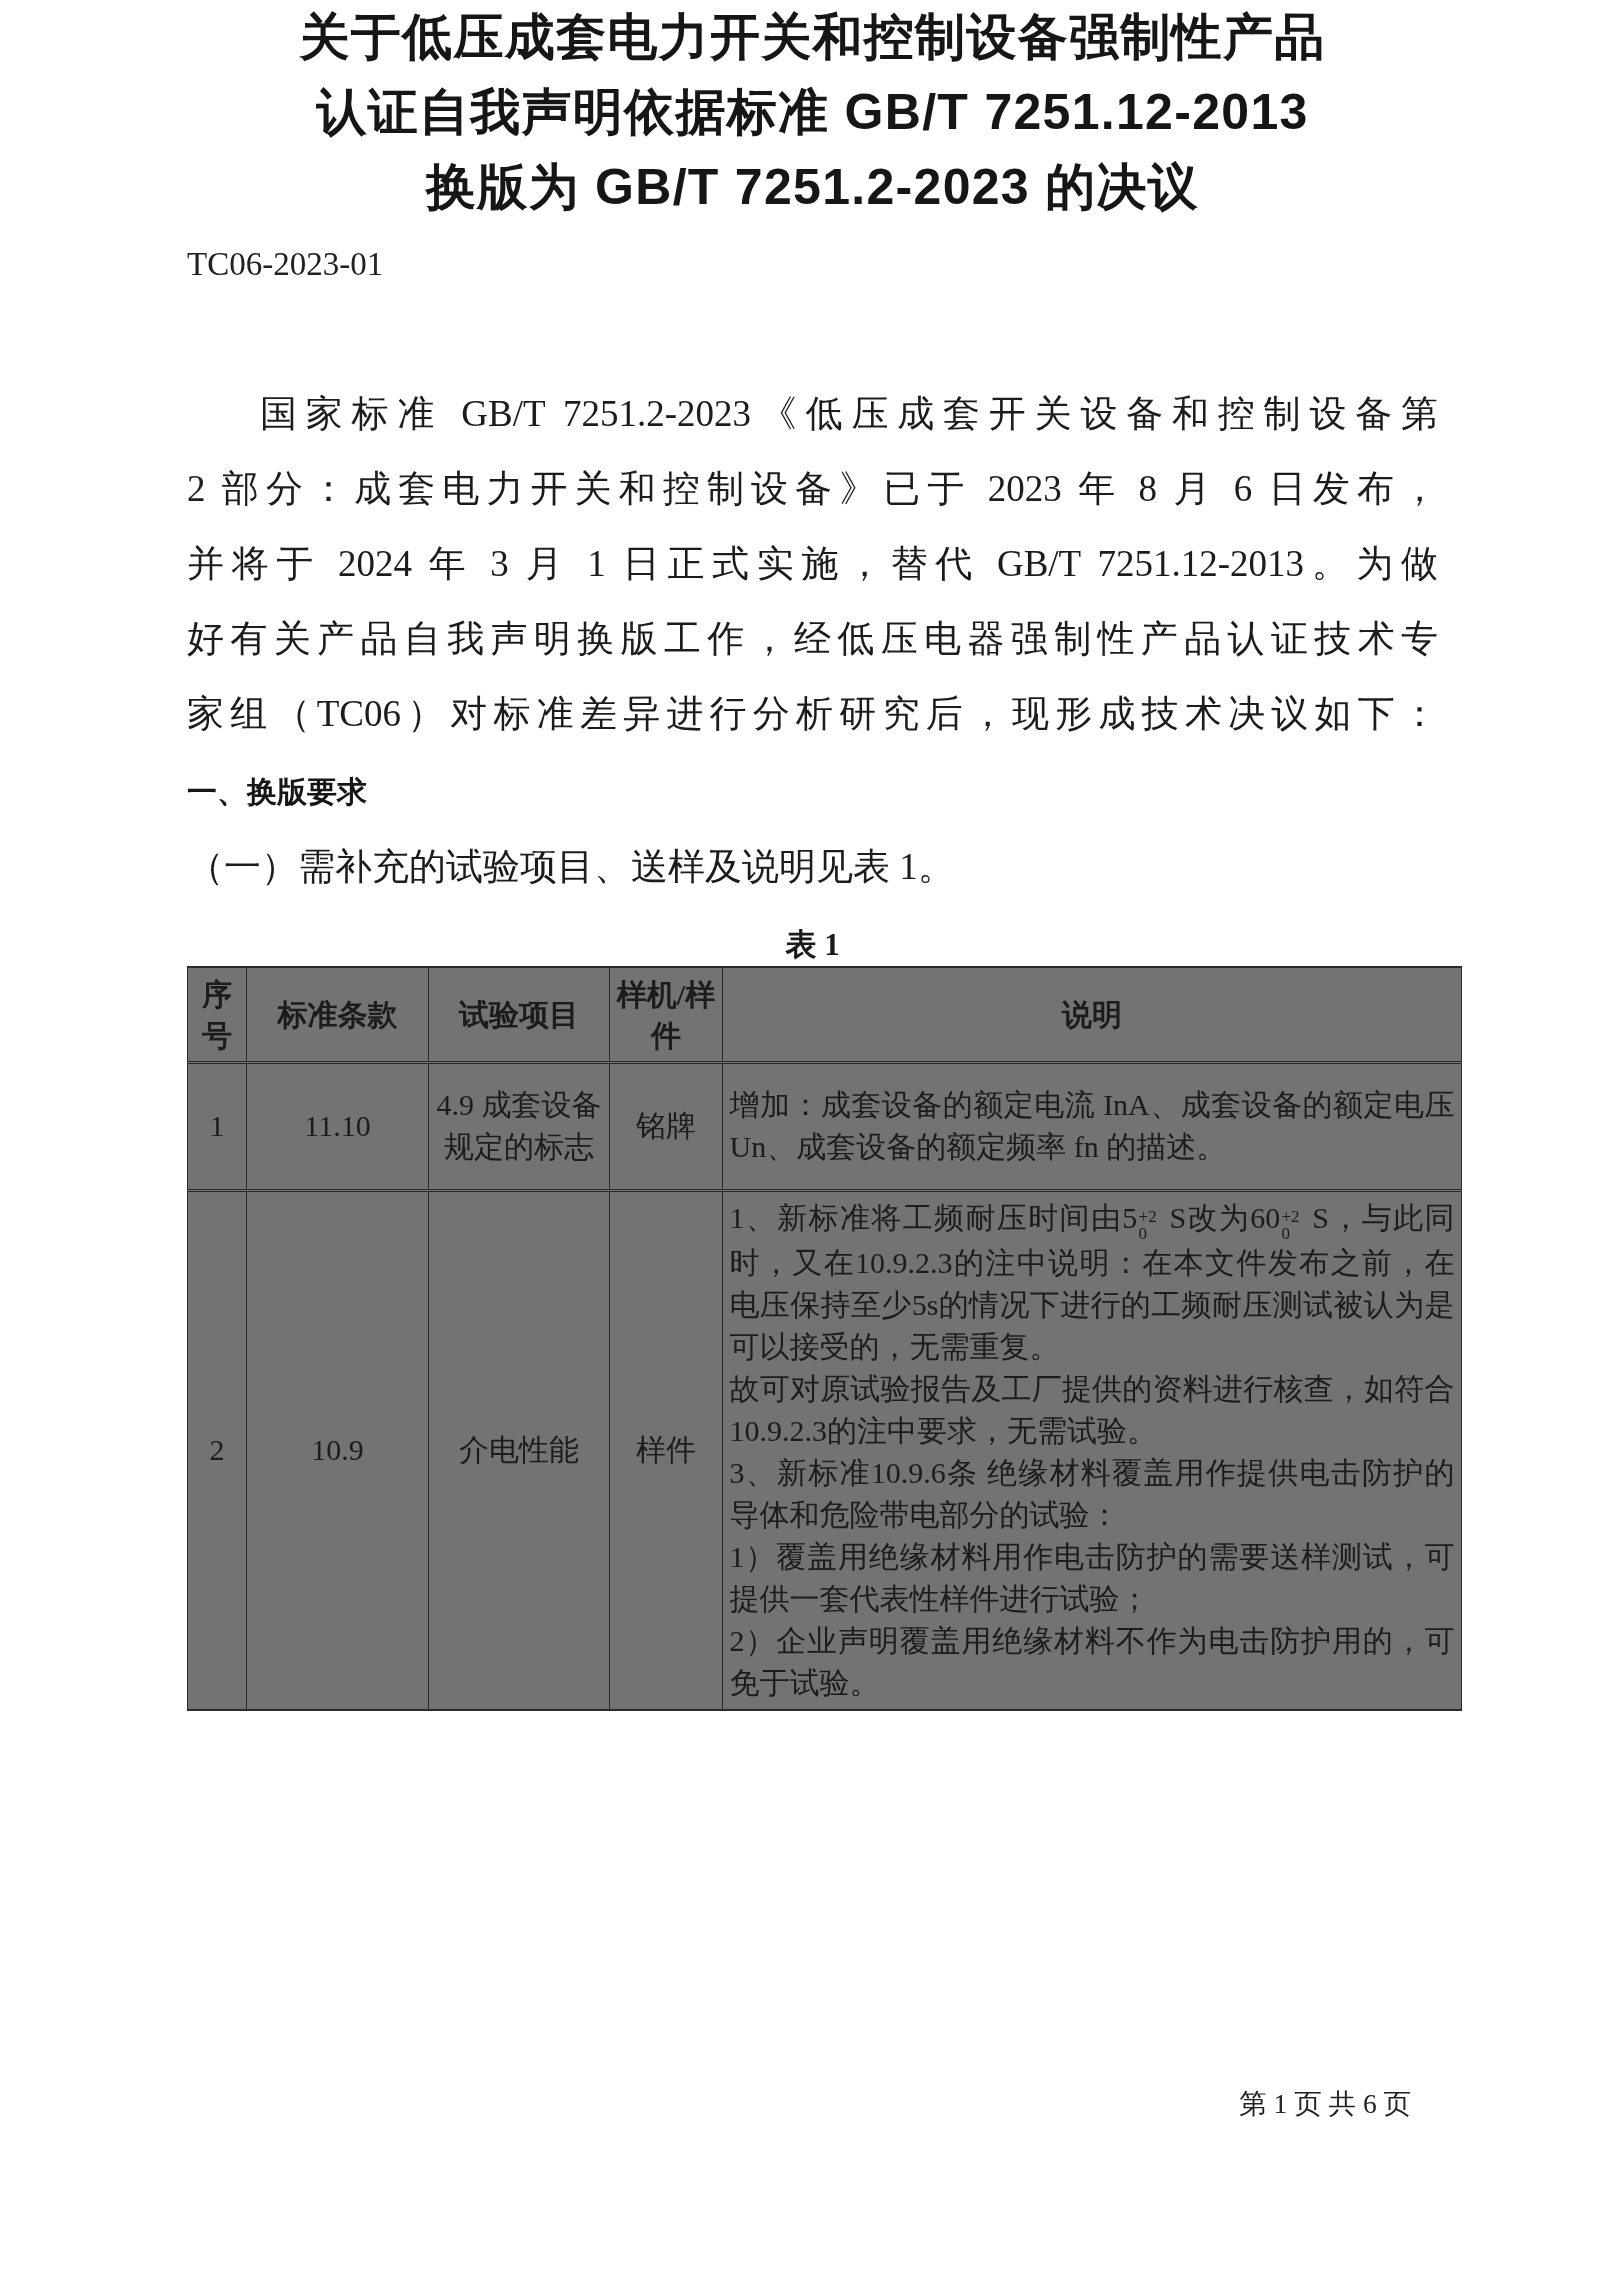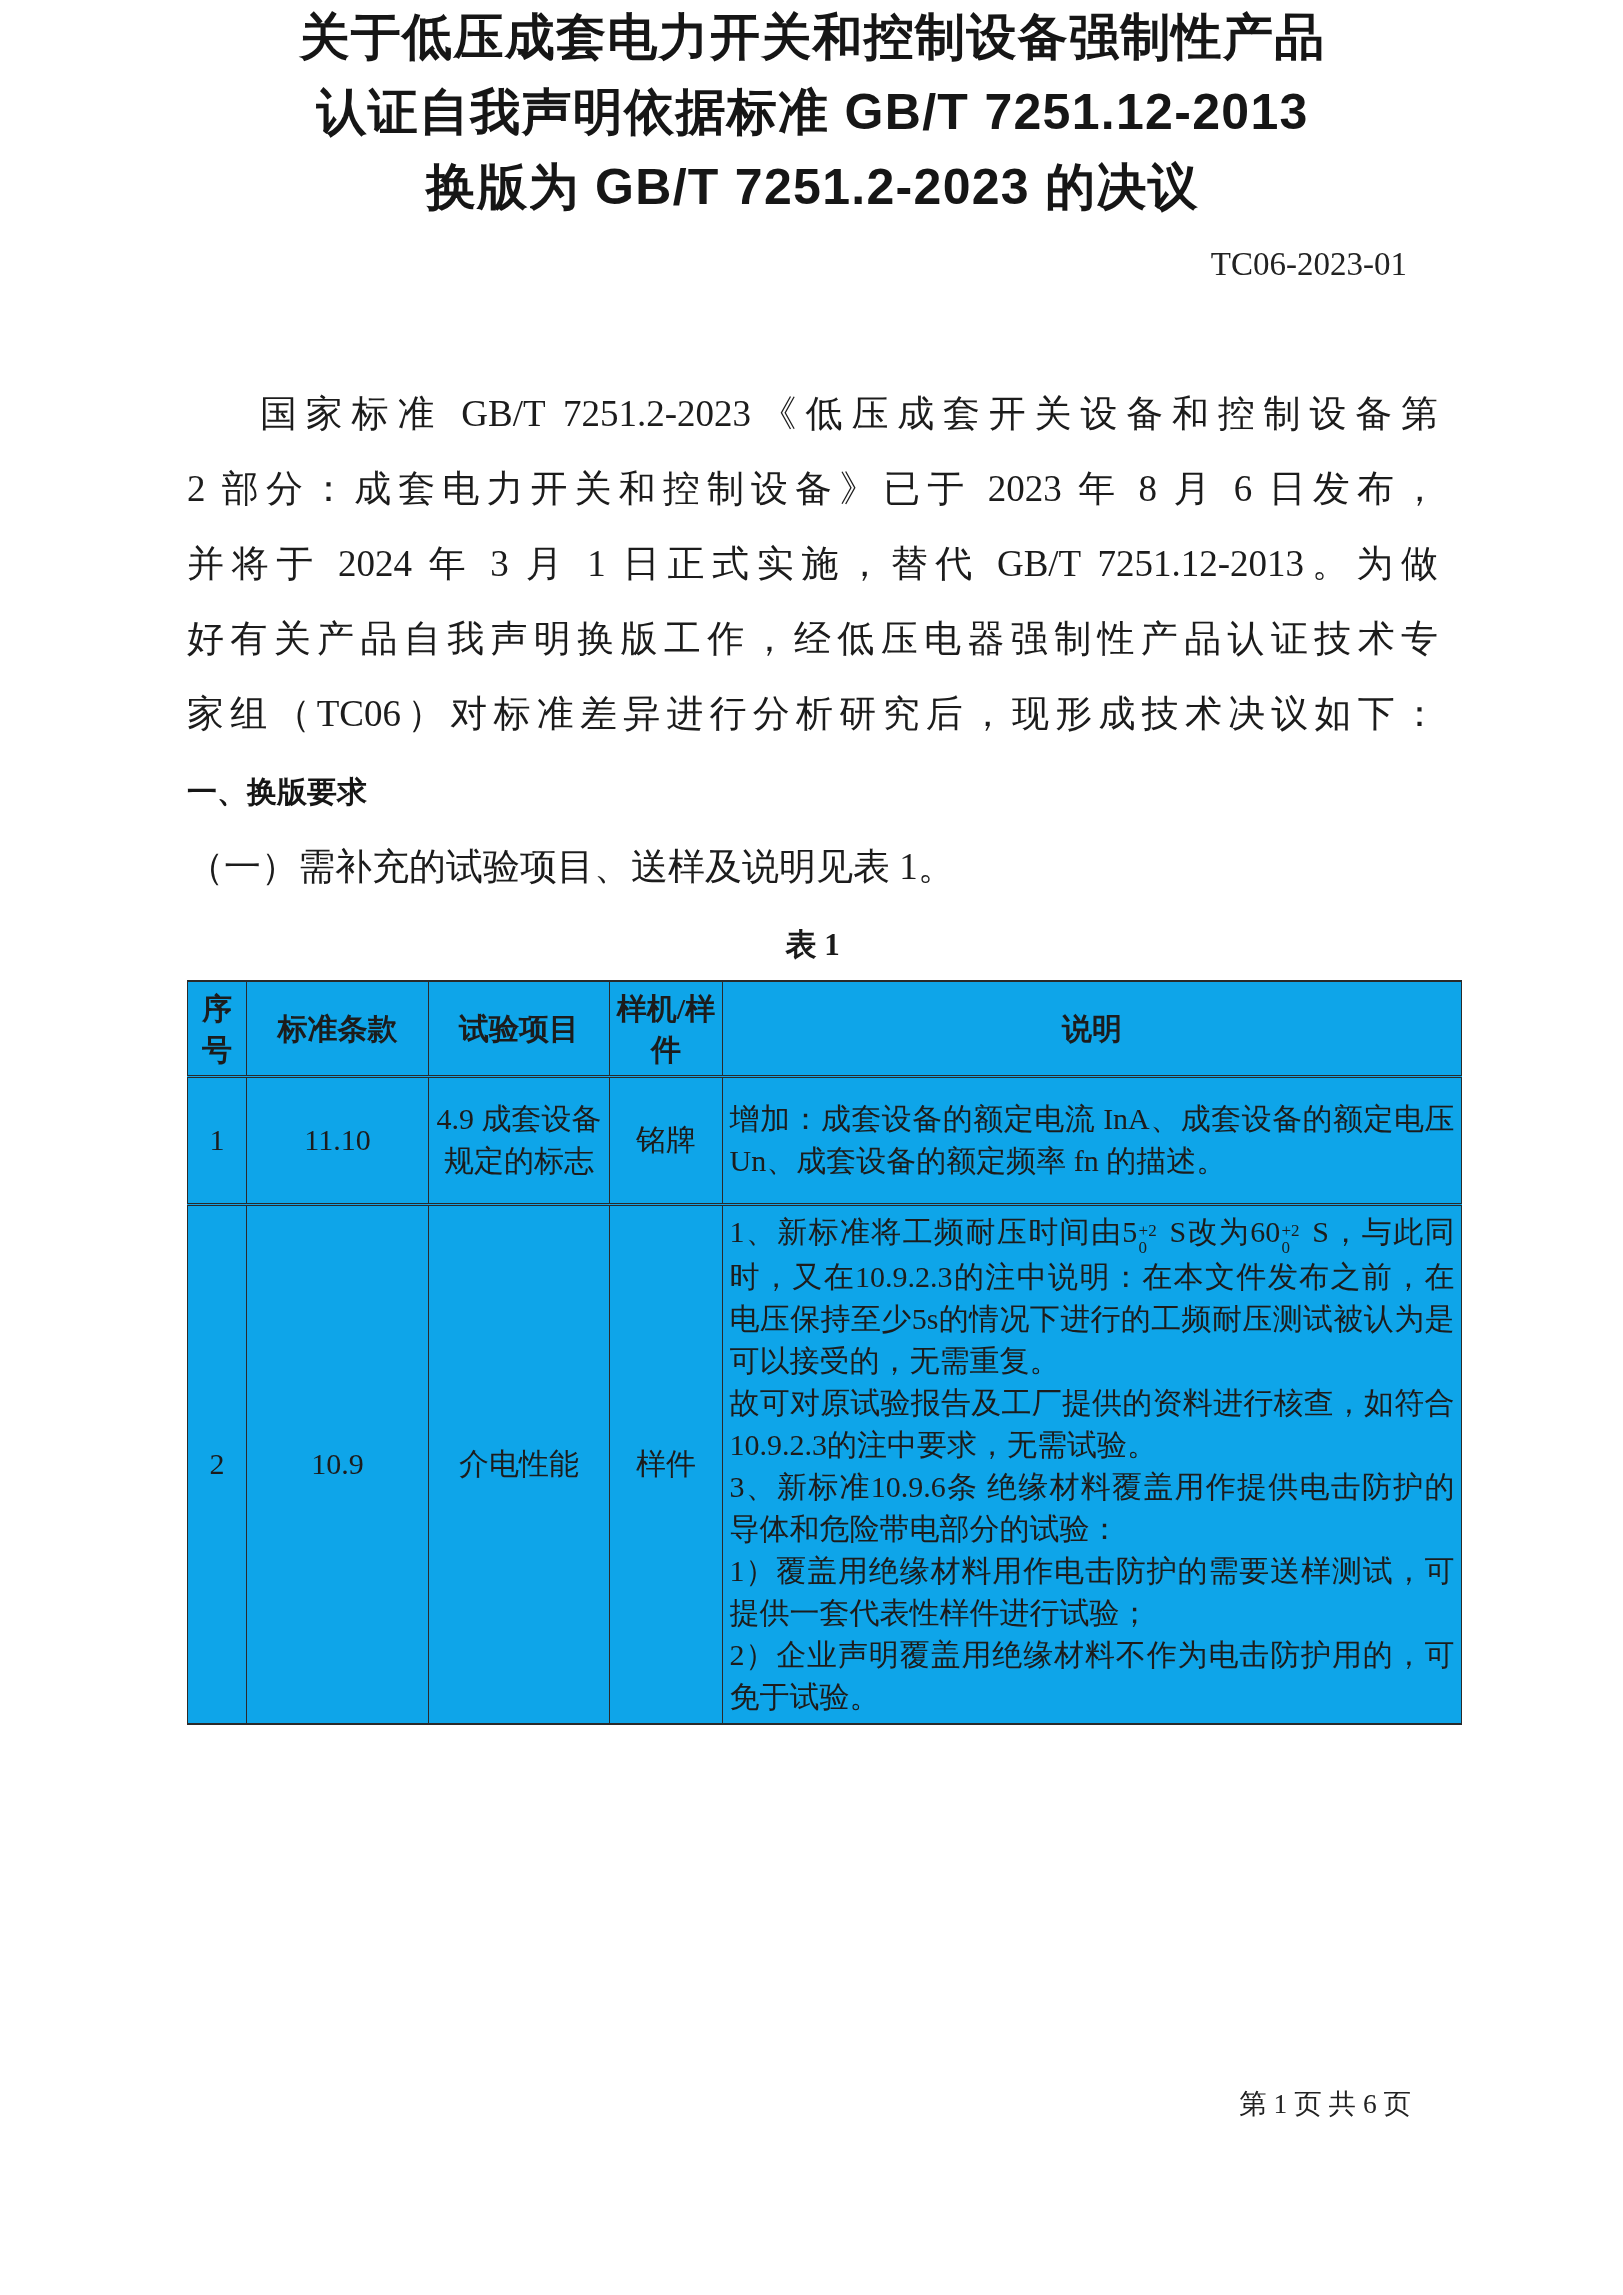--- a/index.html
+++ b/index.html
@@ -24,21 +24,21 @@
     font-weight: bold;
     font-size: 50px;
     line-height: 75px;
     color: #161616;
     letter-spacing: 1.3px;
   }
   
   .doc-number {
     margin-top: 19.6px;
     padding-right: 31px;
-    text-align: right;
+    text-align: left;
     font-size: 33px;
     line-height: 38px;
     font-family: "Liberation Serif", "DejaVu Serif", serif;
     color: #222;
   }
   
   .body-paragraph {
     margin-top: 93px;
   }
   .p-line {
@@ -68,25 +68,25 @@
   
   .table-caption {
     margin-top: 22px;
     text-align: center;
     font-weight: bold;
     font-size: 31px;
     line-height: 37px;
     color: #1a1a1a;
   }
   table.decision-table {
-    margin-top: 17px;
+    margin-top: 3px;
     border-collapse: collapse;
     width: 1273px;
     table-layout: fixed;
-    background: #0ea5e9;
+    background: #737373;
   }
   table.decision-table th,
   table.decision-table td {
     border: 1.3px solid #2a2a2a;
     vertical-align: middle;
     color: #1c1c1c;
     padding: 5.2px 6.5px;
     word-break: break-all;
   }
   table.decision-table tr.header-row th {

